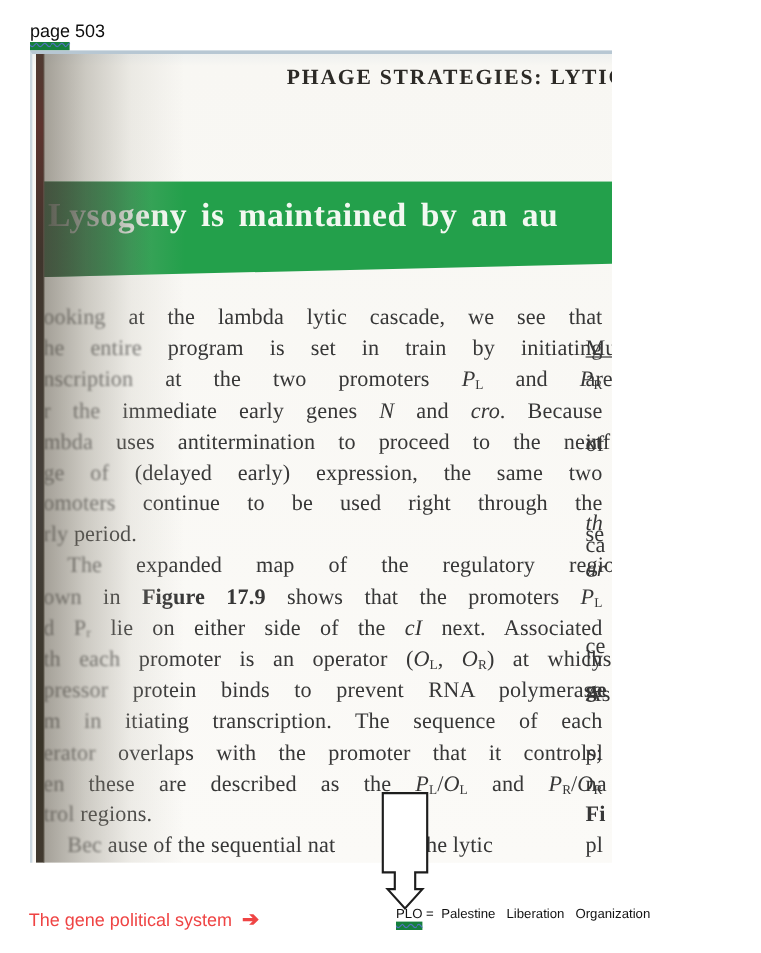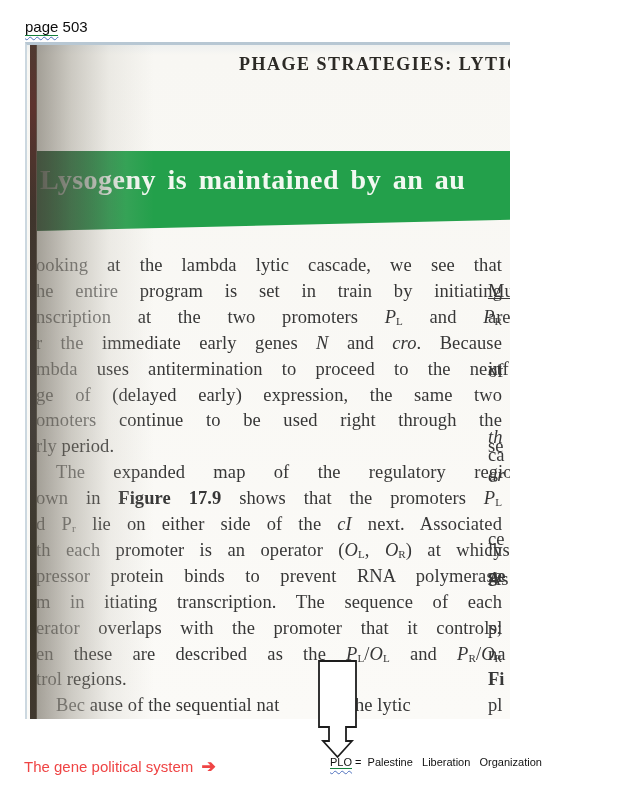--- a/index.html
+++ b/index.html
@@ -4,21 +4,21 @@
 <style>
   html,body { margin:0; padding:0; }
   body {
     width:634px; height:794px; position:relative; background:#ffffff;
     font-family:"Liberation Sans", sans-serif; overflow:hidden;
   }
 
   
   .top-note { position:absolute; left:25px; top:18px; font-size:15px; color:#0d0d0d; white-space:pre; }
   .squiggle {
-    border-bottom:1px solid #15803d;
+    border-bottom:7px solid #15803d;
     text-decoration:underline wavy #4f71be;
     text-decoration-thickness:1px;
     text-underline-offset:4px;
   }
   .bottom-left  { position:absolute; left:24px;  top:756px; font-size:15px; color:#ef4444; white-space:pre; }
   .bottom-right { position:absolute; left:330px; top:756px; font-size:11px; color:#121212; white-space:pre; }
   .arrow-glyph { font-weight:bold; font-size:17px; letter-spacing:0; }
 
   
   .scan {

